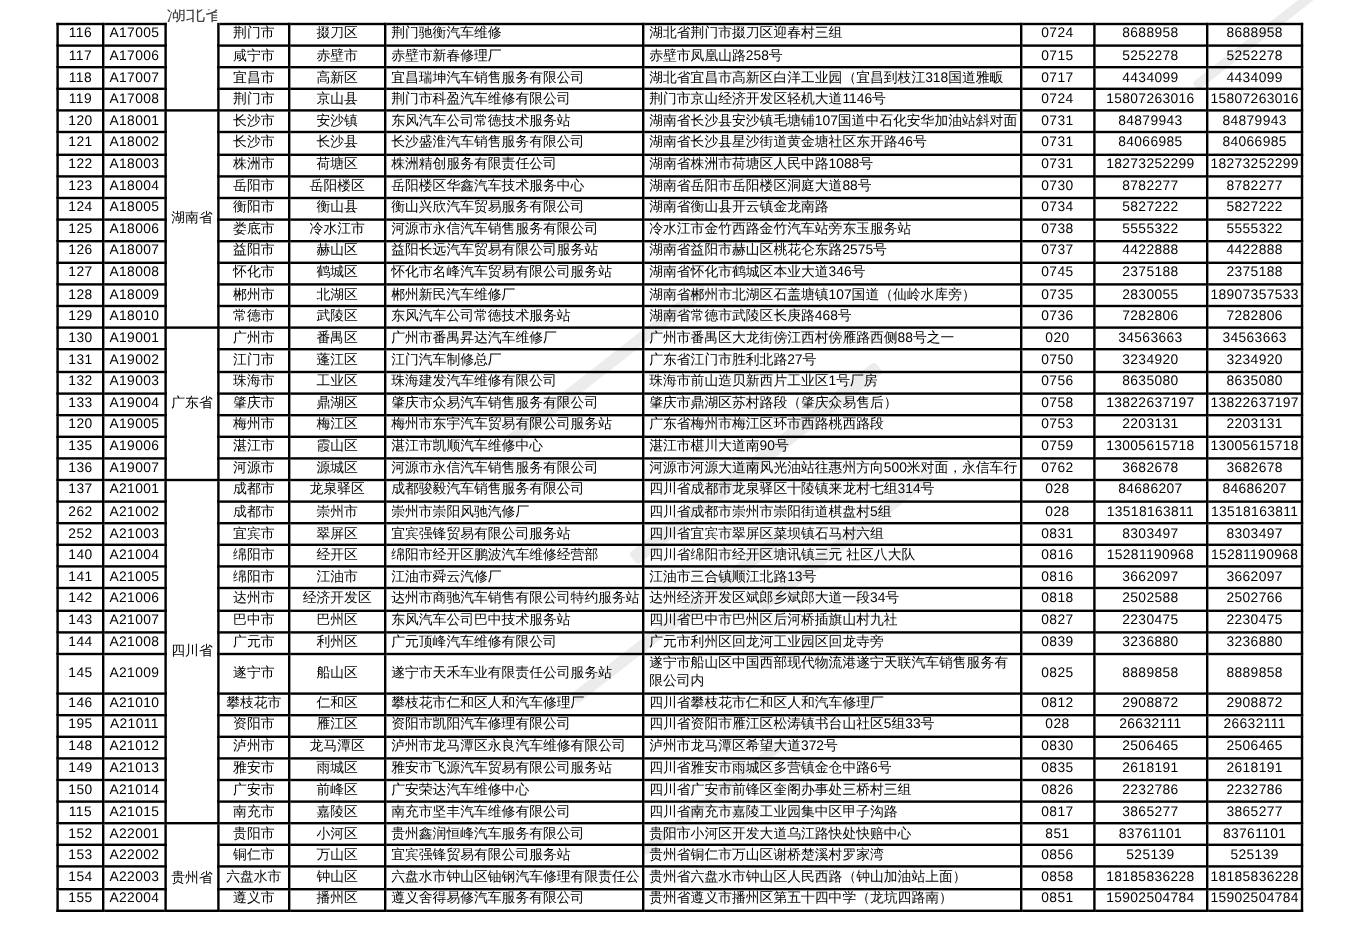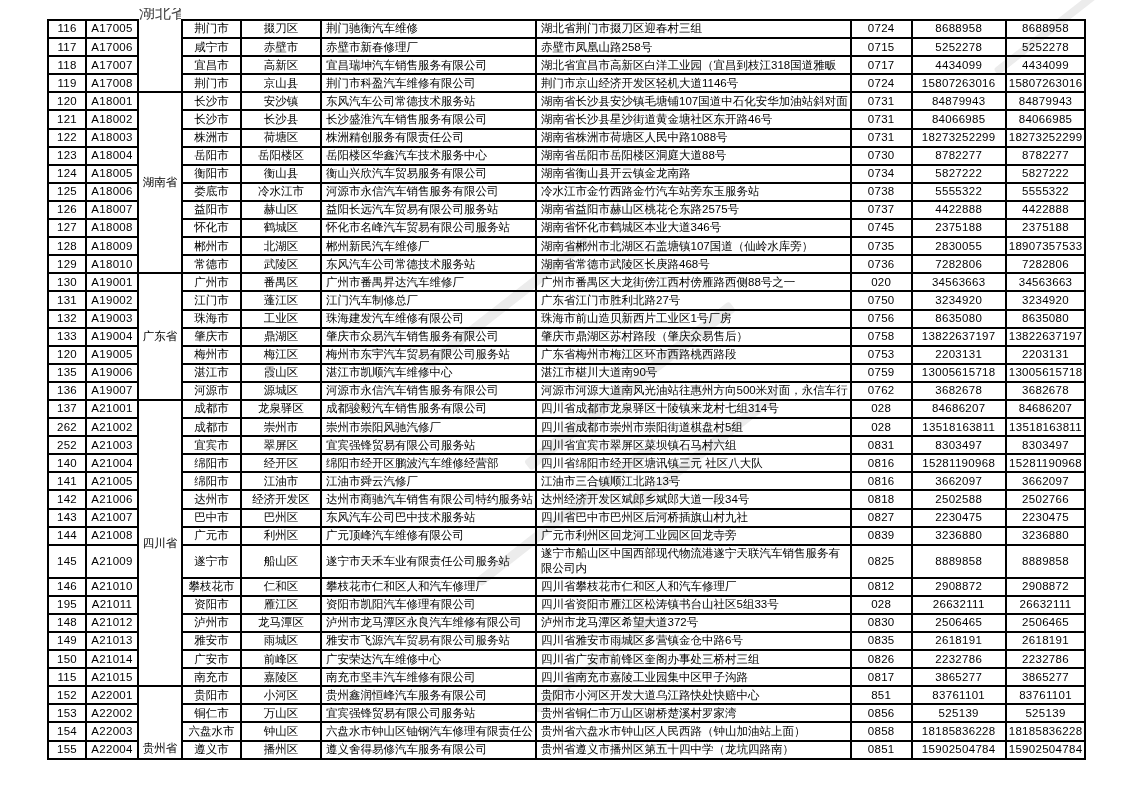--- a/index.html
+++ b/index.html
@@ -24,21 +24,21 @@
     text-align:center;
     vertical-align:middle;
     white-space:nowrap;
     overflow:hidden;
   }
   td.c-left{text-align:left;padding-left:4px;}
   td.c-num{letter-spacing:.3px;}
   tr.tall td{height:31px;}
   td.wrap{white-space:normal;line-height:1.3;margin-left:44px;}
   td.c-prov{vertical-align:middle;font-size:11.5px;}
-  td.v-bottom{vertical-align:bottom;padding-bottom:2px;}
+  td.v-bottom{vertical-align:bottom;padding-bottom:18px;}
   td.clip-top{border-top:none;position:relative;overflow:visible;}
   .clip-wrap{position:absolute;top:-12px;left:0;width:100%;height:12px;overflow:hidden;}
   .clip-wrap span{display:block;margin-top:-4px;text-align:center;color:#444;font-size:16px;}
 </style>
 </head>
 <body>
 
 <div class="page">
 
   <div class="wm" style="left:400px;top:300px;width:210px;height:10px;"></div>

